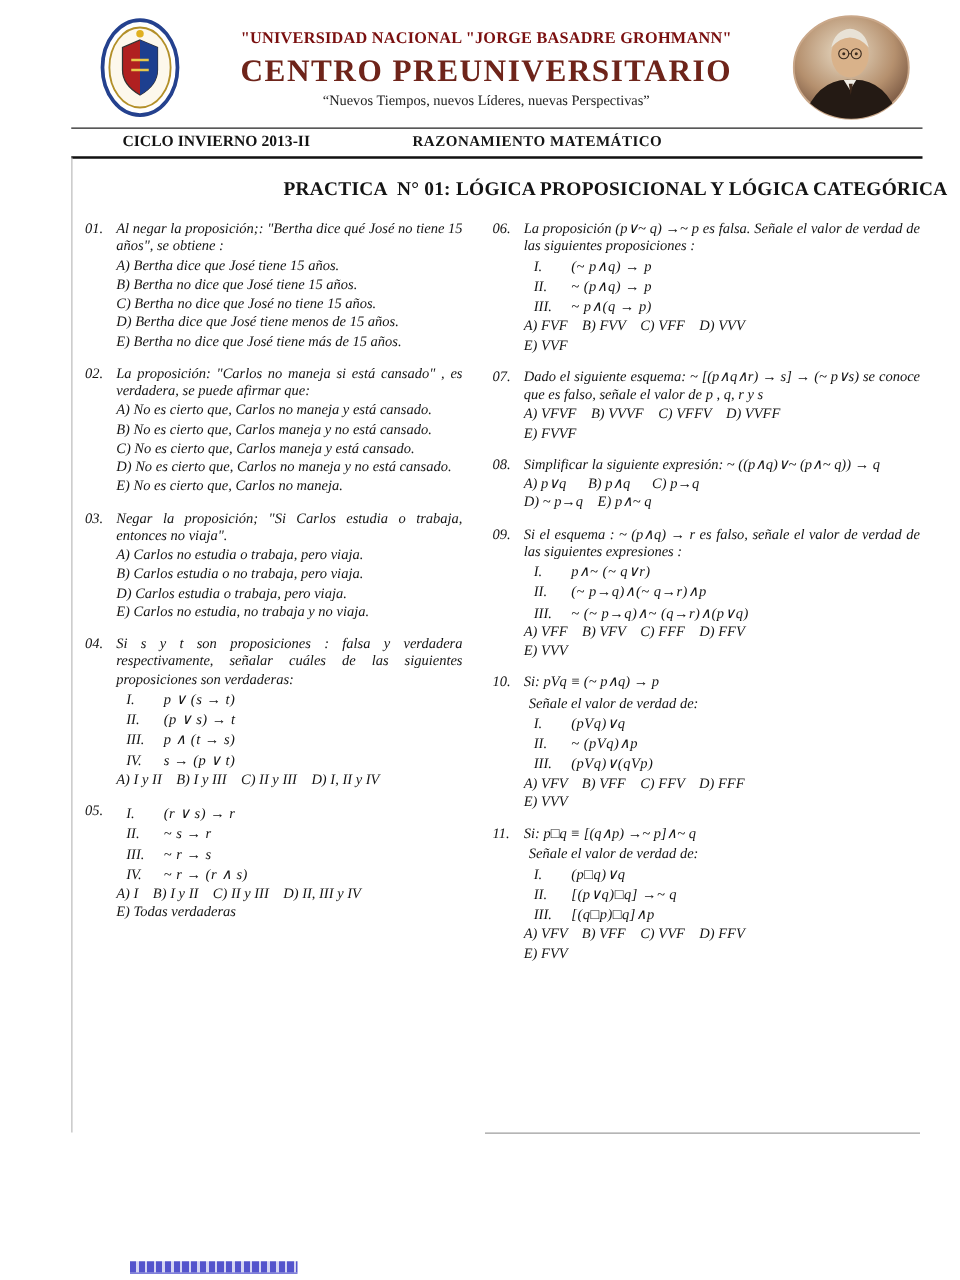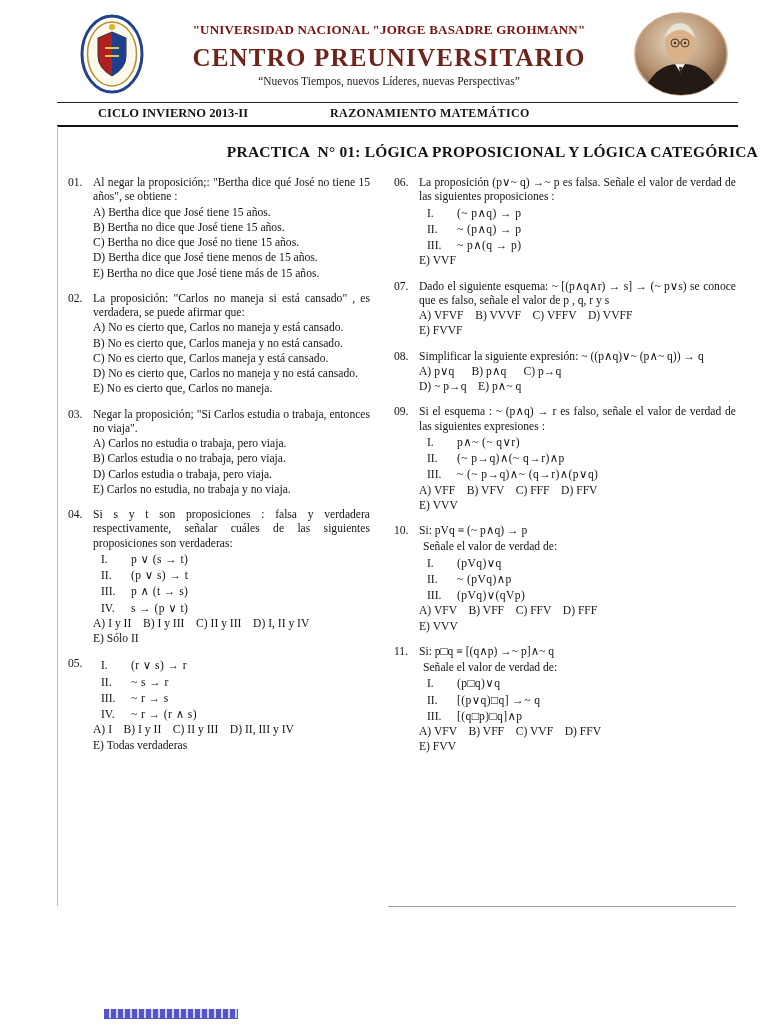--- a/index.html
+++ b/index.html
@@ -23,21 +23,21 @@
 
   .title{text-align:right;font-size:15.5px;font-weight:bold;margin:16px 10px 0;
          white-space:pre-wrap;letter-spacing:.2px;}
 
   
   .cols{display:flex;gap:24px;padding:15px 32px 0 68px;box-sizing:border-box;}
   .col{font-size:11.6px;line-height:1.23;}
   .col-left{flex:0 0 302px;}
   .col-right{flex:1;min-width:0;}
 
-  .q{display:flex;margin-bottom:11px;}
+  .q{display:flex;margin-bottom:11px;font-style:italic;}
   .qnum{flex:0 0 25px;}
   .qbody{flex:1;min-width:0;}
   .stem{text-align:justify;}
   .stem2{margin-top:2px;padding-left:4px;}
   .item{display:flex;padding-left:8px;margin-top:2px;}
   .roman{flex:0 0 30px;}
   .expr{white-space:pre-wrap;letter-spacing:.4px;}
   .opt{padding-left:14px;text-indent:-14px;white-space:pre-wrap;margin-top:1px;}
 
   
@@ -164,21 +164,20 @@
             </div>
             <div class="item">
               <span class="roman">III.</span>
               <span class="expr">p ∧ (t → s)</span>
             </div>
             <div class="item">
               <span class="roman">IV.</span>
               <span class="expr">s → (p ∨ t)</span>
             </div>
             <div class="opt">A) I y II    B) I y III    C) II y III    D) I, II y IV</div>
-            <div class="opt">E) Sólo II</div>
           </div>
         </div>
         <div class="q">
           <div class="qnum">05.</div>
           <div class="qbody">
             <div class="item">
               <span class="roman">I.</span>
               <span class="expr">(r ∨ s) → r</span>
             </div>
             <div class="item">
@@ -208,20 +207,21 @@
               <span class="expr">(~ p∧q) → p</span>
             </div>
             <div class="item">
               <span class="roman">II.</span>
               <span class="expr">~ (p∧q) → p</span>
             </div>
             <div class="item">
               <span class="roman">III.</span>
               <span class="expr">~ p∧(q → p)</span>
             </div>
+            <div class="opt">A) FVF    B) FVV    C) VFF    D) VVV</div>
             <div class="opt">E) VVF</div>
           </div>
         </div>
         <div class="q">
           <div class="qnum">07.</div>
           <div class="qbody">
             <div class="stem">Dado el siguiente esquema: ~ [(p∧q∧r) → s] → (~ p∨s)  se conoce que es falso, señale el valor de p , q, r y s</div>
             <div class="opt">A) VFVF    B) VVVF    C) VFFV    D) VVFF</div>
             <div class="opt">E) FVVF</div>
           </div>

